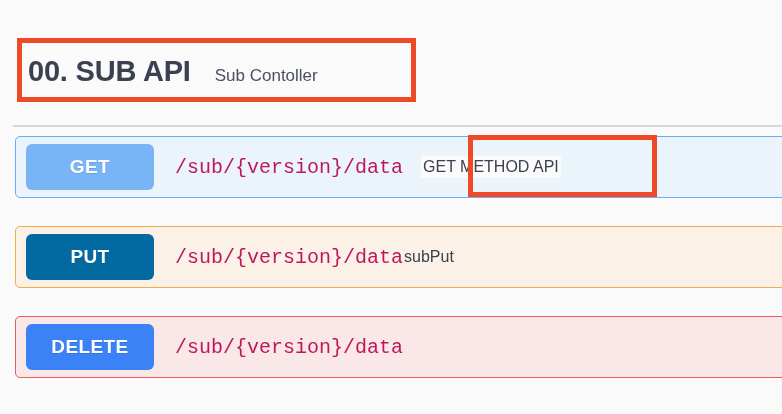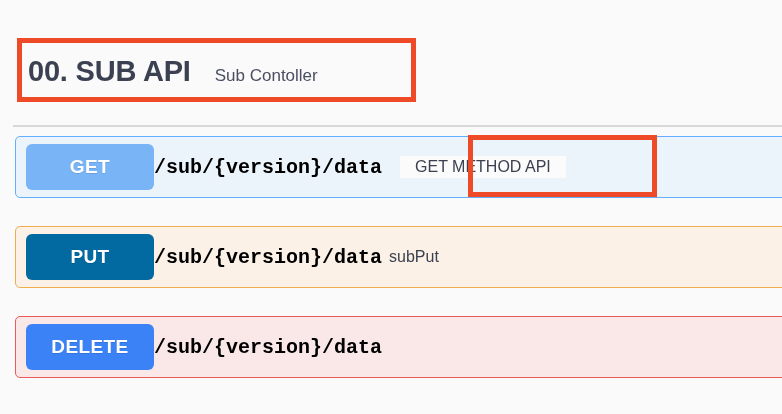--- a/index.html
+++ b/index.html
@@ -90,39 +90,40 @@
     color: #ffffff;
     text-shadow: 0 1px 0 rgba(0,0,0,0.10);
     letter-spacing: 0.4px;
     font-family: "Liberation Sans", sans-serif;
   }
   .badge-get    { background: #79b4f7; }
   .badge-put    { background: #0369a1; }
   .badge-delete { background: #3b82f6; }
 
   .op-path {
+    margin-left: 21px;
     font-family: "Liberation Mono", "DejaVu Sans Mono", monospace;
     font-size: 20px;
-    font-weight: bold;
-    color: #000000;
+    font-weight: normal;
+    color: #be185d;
     white-space: nowrap;
   }
 
   .op-summary {
-    margin-left: 7px;
+    margin-left: 1px;
     font-family: "Liberation Sans", sans-serif;
     font-size: 16px;
     font-weight: normal;
     color: #3b4151;
     white-space: nowrap;
   }
   .op-summary-get {
     margin-left: 18px;
     background: #fbfbfb;
-    padding: 2px 15px;
+    padding: 2px 2px;
   }
 
   
   .anno-get-summary {
     position: absolute;
     left: 468px;
     top: 135px;
     width: 189px;
     height: 62px;
     border: 5px solid #ef4a28;

